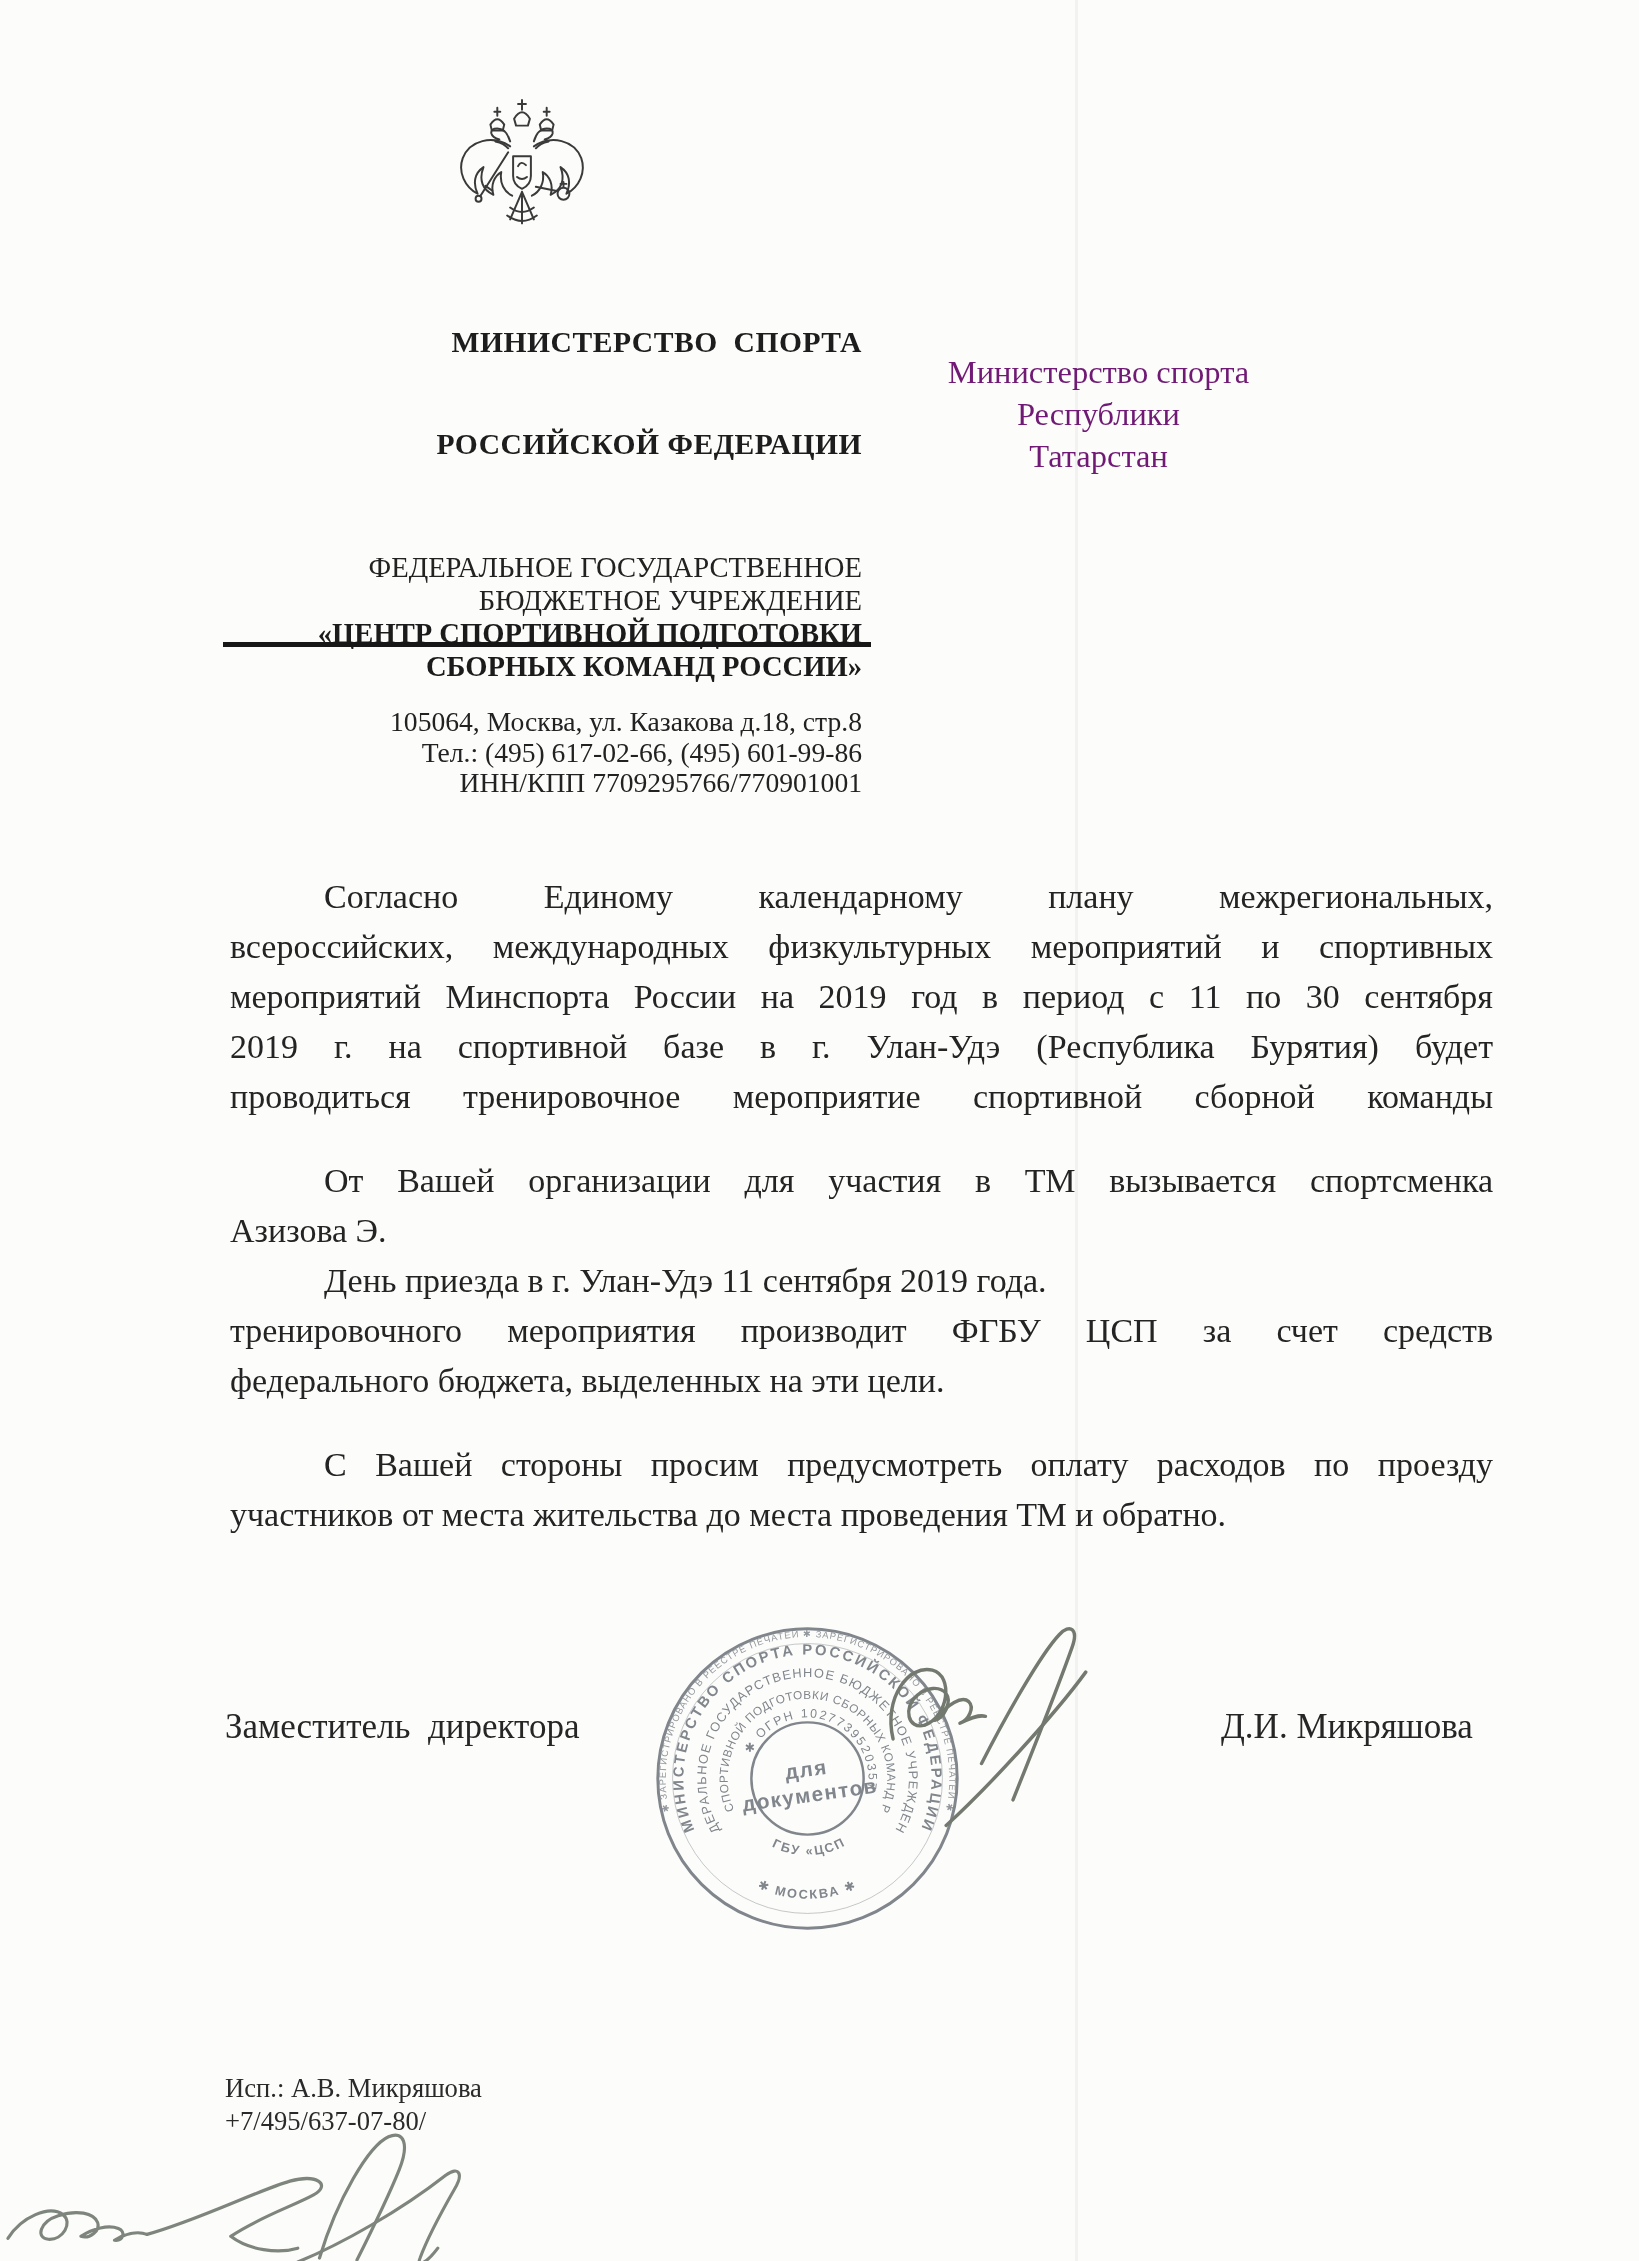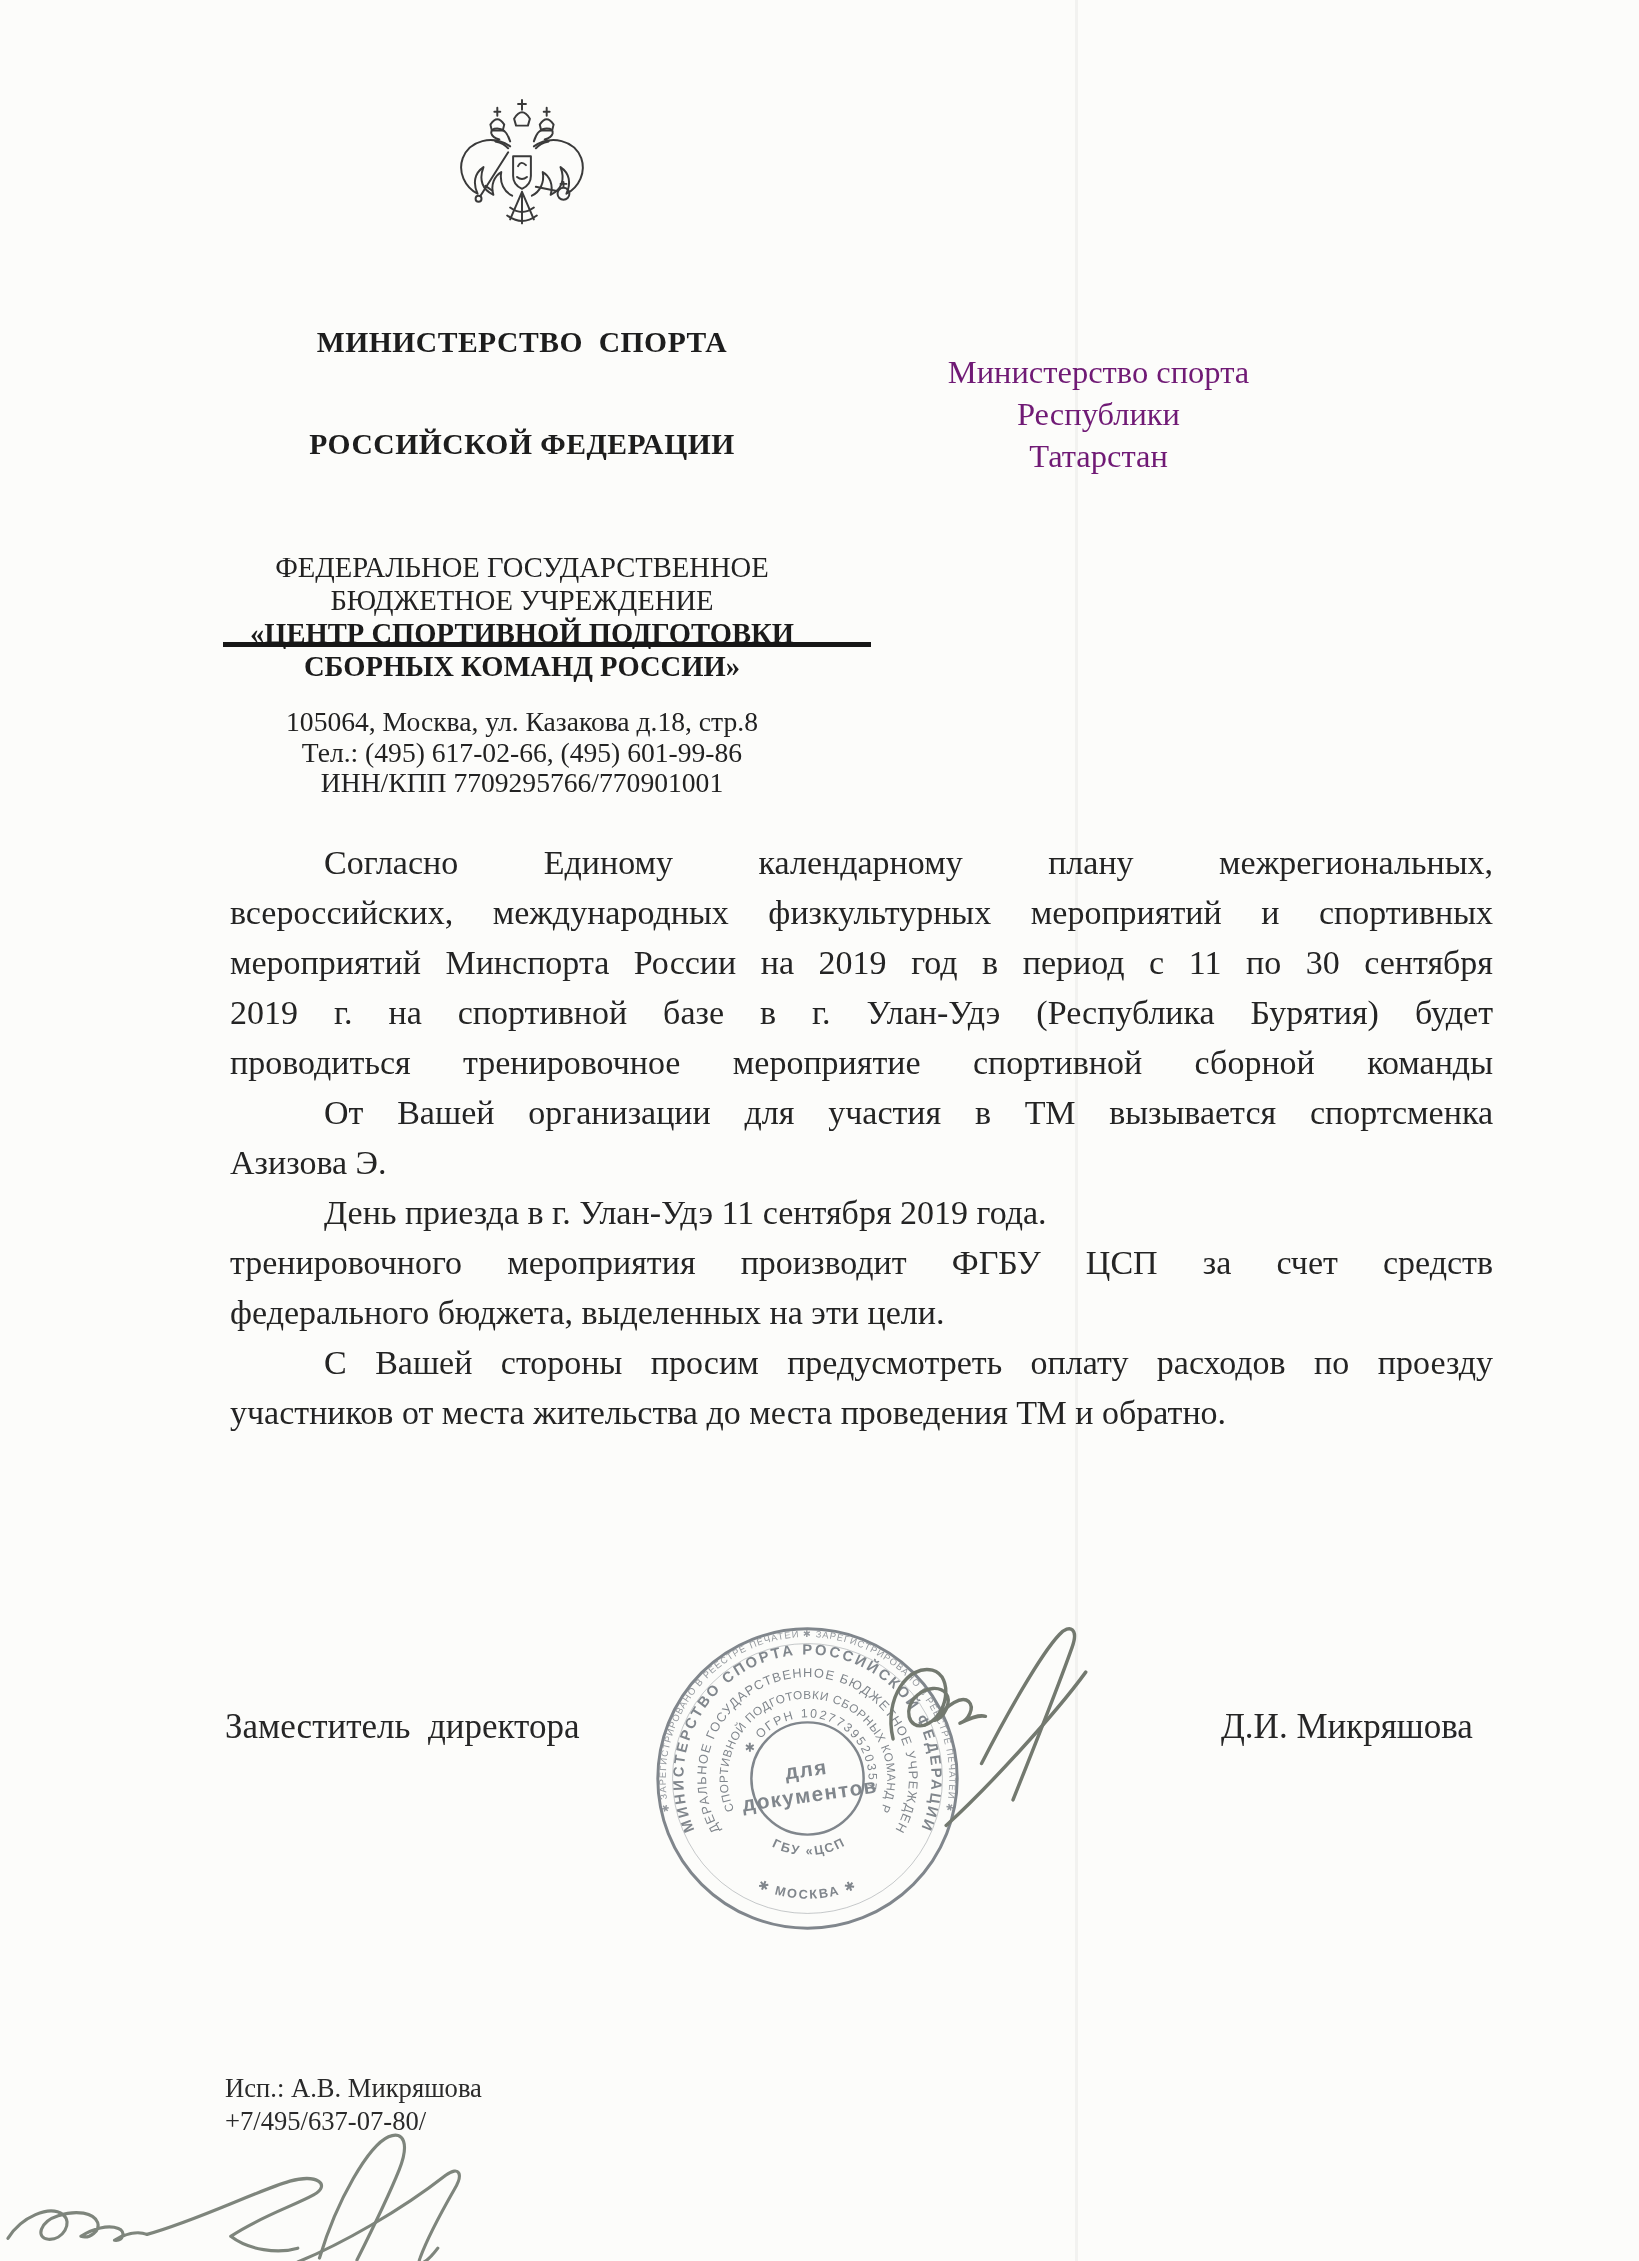--- a/index.html
+++ b/index.html
@@ -5,40 +5,40 @@
   html,body{margin:0;padding:0;background:#e8e8e8;}
   .page{
     position:relative;width:1639px;height:2262px;margin:0 auto;
     background:#fcfcfa;overflow:hidden;
     font-family:"Liberation Serif","DejaVu Serif",serif;color:#262626;
   }
   .abs{position:absolute;}
   .crease{position:absolute;top:0;left:1075px;width:3px;height:100%;
     background:rgba(110,110,110,.07);}
   
-  .lh-left{left:182px;top:95px;width:680px;text-align:center;}
+  .lh-left{left:182px;top:95px;width:680px;text-align:right;}
   .emblem{display:block;margin:0 auto;width:144px;height:158px;}
   .ministry{margin-top:3.9px;font-weight:bold;font-size:29.6px;line-height:34px;
     letter-spacing:0.5px;color:#1d1d1d;white-space:pre-wrap;}
   .orgname{margin-top:21.7px;font-size:28.6px;line-height:33px;color:#222;}
   .orgname .b{font-weight:bold;color:#1b1b1b;}
   .contact{margin-top:24.6px;font-size:27.6px;line-height:30.5px;color:#222;}
   
   .recipient{left:867px;top:351px;width:463px;text-align:center;
     font-size:32.5px;line-height:42px;color:#701a75;}
   
   .rule{left:223px;top:642px;width:648px;height:4.9px;background:#171717;}
   .refline{left:244px;top:707px;font-size:35px;color:#222;
     border-bottom:2px solid #2a2a2a;padding:0 5.9px 3px 2px;}
   
   .body{left:230px;top:838px;width:1263px;font-size:34px;color:#242424;}
   .bl{height:50px;line-height:50px;white-space:nowrap;}
   .bl.just{white-space:normal;text-align:justify;text-align-last:justify;}
   .bl.ind{padding-left:94px;}
-  .bl.ind.just{padding-left:0;text-indent:94px;}
+  .bl.ind.just{padding-left:0;text-indent:94px;margin-top:34px;}
   
   .sig-title{left:225px;top:1707px;font-size:35px;color:#262626;white-space:pre-wrap;}
   .sig-name{left:1221px;top:1707px;font-size:35px;color:#262626;}
   
   .stamp{left:645px;top:1616px;width:325px;height:325px;color:#767c83;
     opacity:.92;filter:blur(0.3px);}
   .stamp text{font-family:"Liberation Sans","DejaVu Sans",sans-serif;fill:currentColor;}
   .st-tiny{font-size:9.5px;letter-spacing:1px;opacity:.85;}
   .st-main{font-size:15px;font-weight:bold;letter-spacing:2.5px;}
   .st-r2{font-size:13px;letter-spacing:1.2px;}

